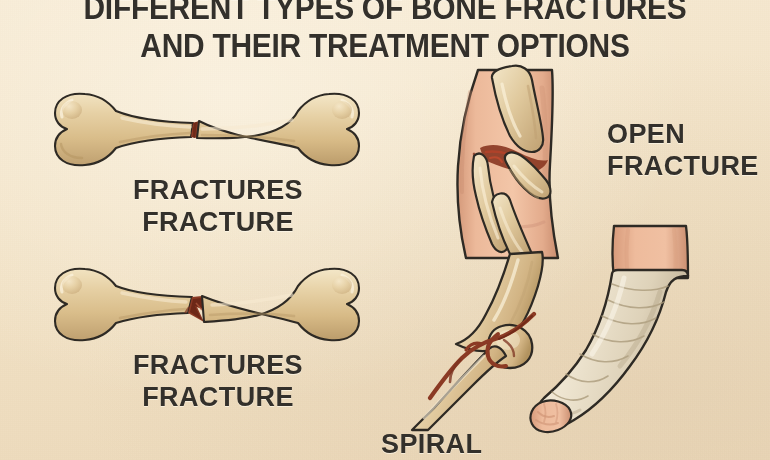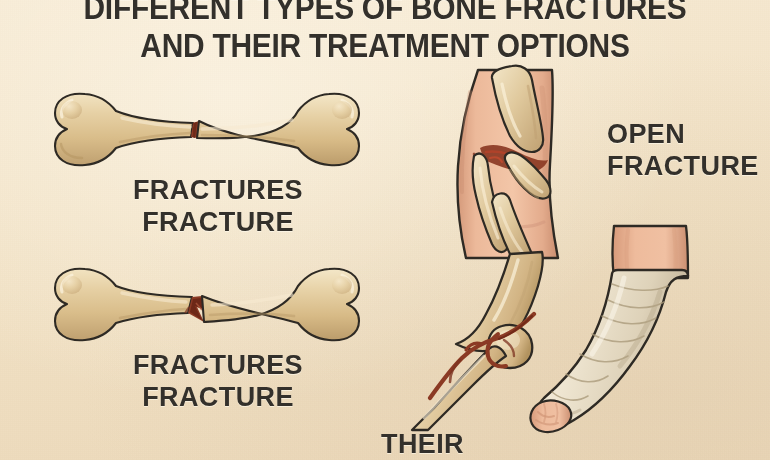--- a/index.html
+++ b/index.html
@@ -363,16 +363,16 @@
     <div>FRACTURES</div>
     <div>FRACTURE</div>
   </div>
 
   <div class="caption" id="cap-open">
     <div>OPEN</div>
     <div>FRACTURE</div>
   </div>
 
   <div class="caption" id="cap-spiral">
-    <div>THEIR</div>
+    <div>SPIRAL</div>
   </div>
 
 </div>
 
 </body></html>

